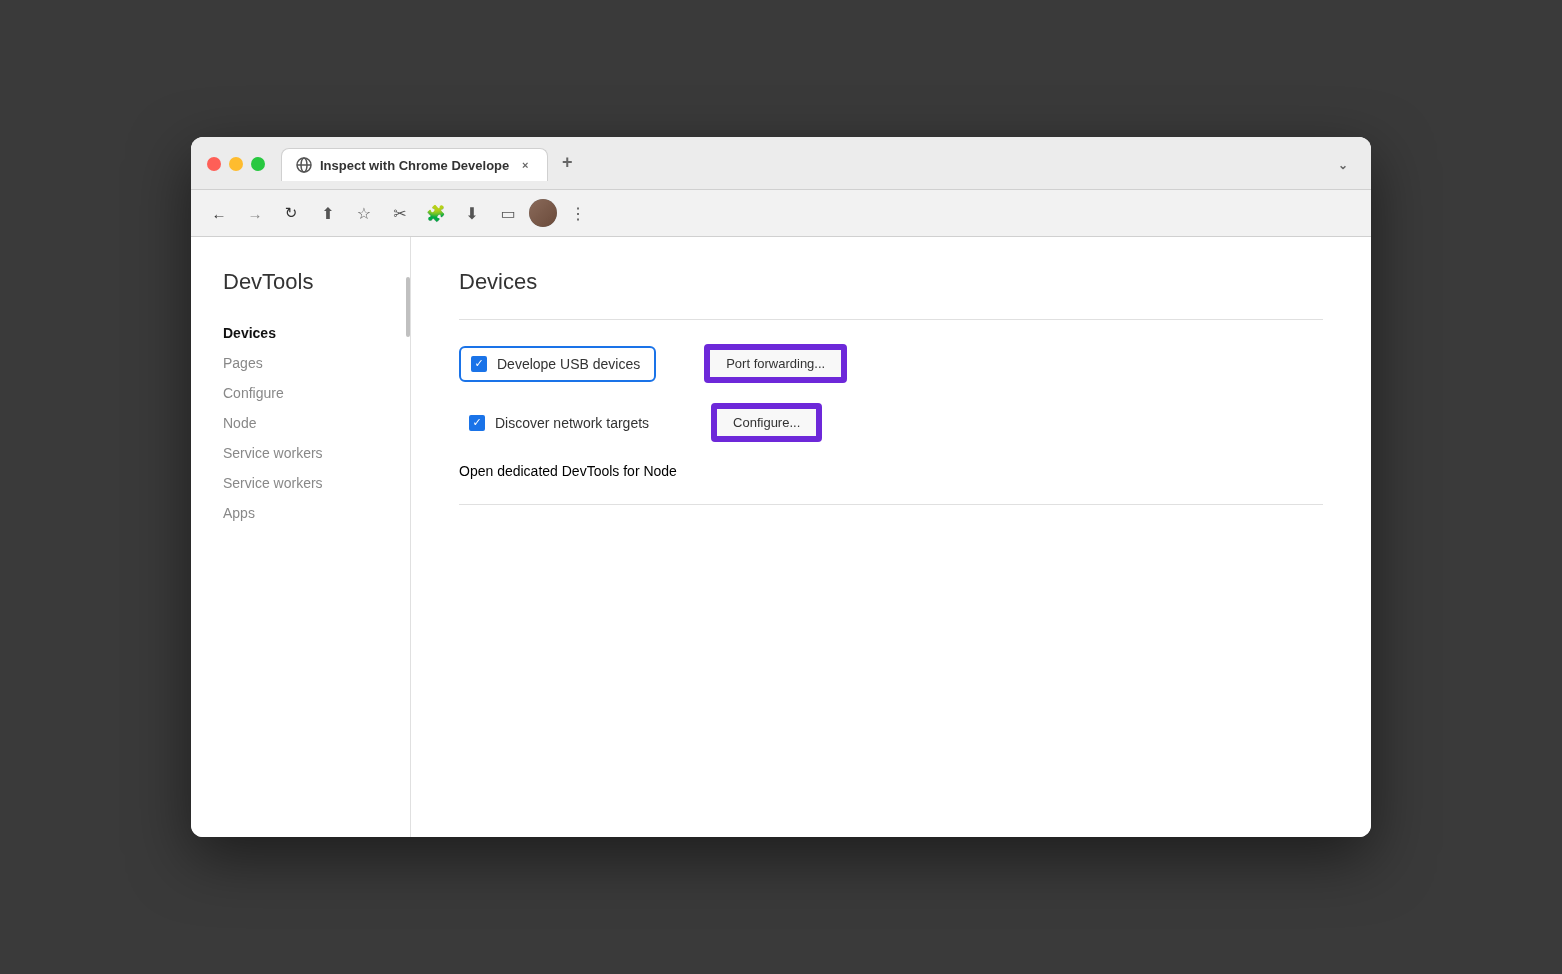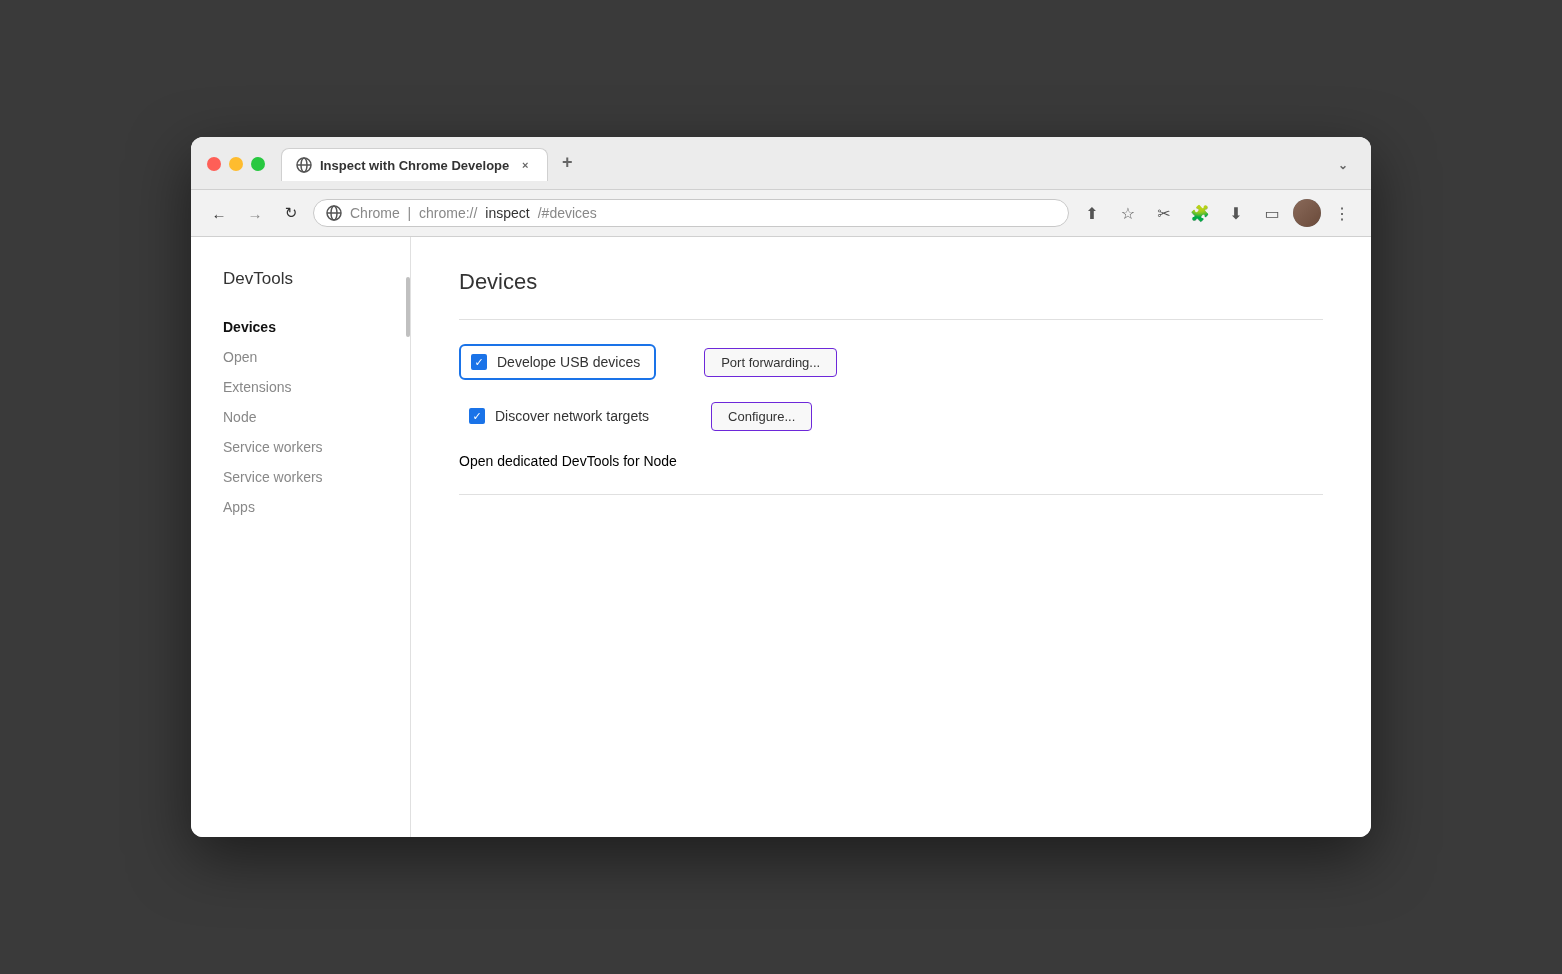--- a/index.html
+++ b/index.html
@@ -208,21 +208,21 @@
     .sidebar-scroll-indicator {
       position: absolute;
       right: 0;
       top: 40px;
       width: 4px;
       height: 60px;
       background: #c0c0c0;
       border-radius: 2px;
     }
     .sidebar-title {
-      font-size: 17px;
+      font-size: 22px;
       font-weight: 400;
       color: #333;
       margin-bottom: 24px;
     }
     .sidebar-nav {
       list-style: none;
       display: flex;
       flex-direction: column;
       gap: 2px;
     }
@@ -290,21 +290,21 @@
       flex-shrink: 0;
       cursor: pointer;
     }
     .checkbox-check {
       color: #fff;
       font-size: 11px;
       line-height: 1;
     }
     .action-btn {
       background: #f8f8f8;
-      border: 1px solid #6d28d9;
+      border: 6px solid #6d28d9;
       border-radius: 4px;
       padding: 6px 16px;
       font-size: 13px;
       color: #333;
       cursor: pointer;
       white-space: nowrap;
     }
     .devtools-link {
       color: #000000;
       font-size: 14px;
@@ -350,30 +350,20 @@
   <div class="nav-bar">
     <div class="nav-btn active">
       <span>←</span>
     </div>
     <div class="nav-btn">
       <span>→</span>
     </div>
     <div class="nav-btn active">
       <span>↻</span>
     </div>
-    <div class="address-bar">
-      <svg width="16" height="16" viewBox="0 0 16 16">
-        <circle cx="8" cy="8" r="7" stroke="#555" stroke-width="1.5" fill="none"></circle>
-        <ellipse cx="8" cy="8" rx="3" ry="7" stroke="#555" stroke-width="1.5" fill="none"></ellipse>
-        <line x1="1" y1="8" x2="15" y2="8" stroke="#555" stroke-width="1.5"></line>
-      </svg>
-      <span class="address-domain">Chrome &nbsp;|&nbsp; chrome://</span>
-        <span class="address-path">inspect</span>
-        <span class="address-hash">/#devices</span>
-    </div>
     <div class="nav-actions">
       <div class="nav-icon-btn">⬆</div>
       <div class="nav-icon-btn">☆</div>
       <div class="nav-icon-btn">✂</div>
       <div class="nav-icon-btn">🧩</div>
       <div class="nav-icon-btn">⬇</div>
       <div class="nav-icon-btn">▭</div>
       <div class="avatar">
         <div class="avatar-img"></div>
       </div>
@@ -381,22 +371,22 @@
     </div>
   </div>
 
   <div class="page-content">
 
     <div class="sidebar">
       <div class="sidebar-scroll-indicator"></div>
       <div class="sidebar-title">DevTools</div>
       <ul class="sidebar-nav">
         <li class="sidebar-item active">Devices</li>
-        <li class="sidebar-item">Open</li>
-        <li class="sidebar-item">Extensions</li>
+        <li class="sidebar-item">Pages</li>
+        <li class="sidebar-item">Configure</li>
         <li class="sidebar-item">Node</li>
         <li class="sidebar-item">Service workers</li>
         <li class="sidebar-item">Service workers</li>
         <li class="sidebar-item">Apps</li>
       </ul>
     </div>
 
     <div class="main-content">
       <h1 class="main-title">Devices</h1>
       <hr class="divider">

